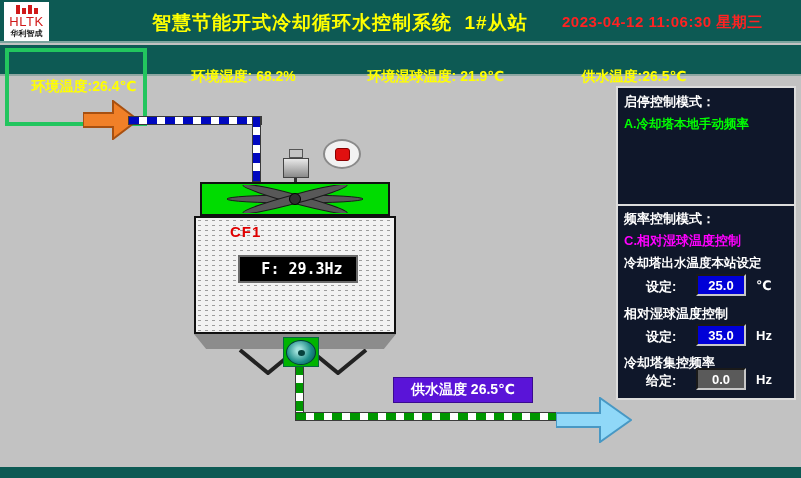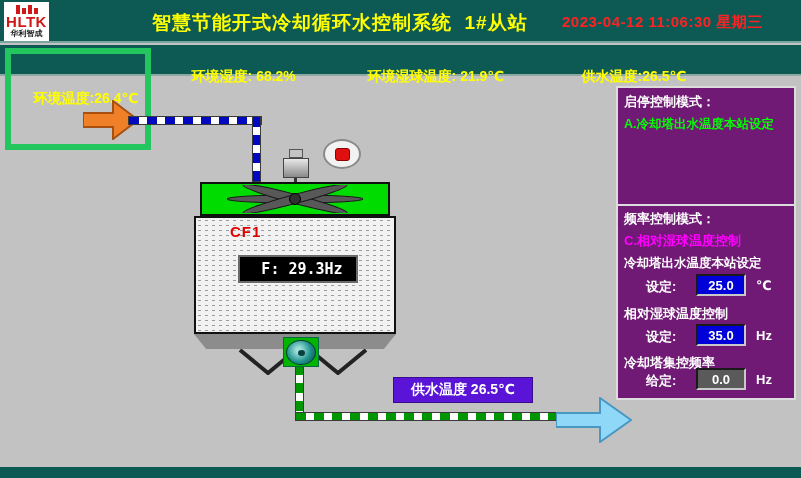--- a/index.html
+++ b/index.html
@@ -21,42 +21,42 @@
     position: absolute; left: 4px; top: 2px; width: 45px; height: 39px;
     background: #ffffff; display: flex; flex-direction: column;
     align-items: center; justify-content: center; gap: 1px;
   }
   .logo-bars { display: flex; gap: 2px; align-items: flex-end; height: 9px; }
   .logo-bars i { display: block; width: 4px; background: #d01818; }
   .logo-bars i:nth-child(1){ height: 9px; }
   .logo-bars i:nth-child(2){ height: 6px; }
   .logo-bars i:nth-child(3){ height: 9px; }
   .logo-bars i:nth-child(4){ height: 6px; }
-  .logo-brand { color: #d01818; font-weight: bold; font-size: 15px; line-height: 13px; letter-spacing: .5px; }
+  .logo-brand { color: #d01818; font-weight: normal; font-size: 13px; line-height: 13px; letter-spacing: .5px; }
   .logo-company { color: #1a1a1a; font-weight: bold; font-size: 8px; line-height: 9px; }
   .header-title {
     position: absolute; left: 152px; top: 10px;
     color: #ffff00; font-size: 19px; font-weight: bold; letter-spacing: 1px;
   }
   .header-date {
     position: absolute; left: 562px; top: 13px;
     color: #ff2222; font-size: 15px; font-weight: bold; letter-spacing: .5px;
   }
 
   
   .status-bar {
     position: absolute; left: 0; top: 45px; width: 801px; height: 31px;
     background: #0d5a54; border-bottom: 2px solid #8fa7a2;
   }
   .status-item {
     position: absolute; top: 7px; color: #ffff00;
     font-size: 14px; font-weight: bold;
   }
   .status-item.boxed {
-    top: 3px; left: 5px; border: 6px solid #22c55e; padding: 20px 7px;
+    top: 3px; left: 5px; border: 4px solid #22c55e; padding: 10px 7px;
   }
   .si-2 { left: 176px; }
   .si-3 { left: 352px; }
   .si-4 { left: 566px; }
 
   
   .footer {
     position: absolute; left: 0; top: 467px; width: 801px; height: 11px;
     background: #0d5a54;
   }
@@ -132,21 +132,21 @@
   .supply-label {
     position: absolute; left: 393px; top: 377px; width: 140px; height: 26px;
     background: #5a14d8; border: 1px solid #3a0a90;
     color: #ffffff; font-size: 14px; font-weight: bold;
     display: flex; align-items: center; justify-content: center;
   }
 
   
   .panel {
     position: absolute; left: 616px; top: 86px; width: 180px; height: 314px;
-    background: #701a75; border: 2px solid #dcdcdc;
+    background: #0f172a; border: 2px solid #dcdcdc;
   }
   .panel .p-text { position: absolute; left: 6px; color: #ffffff; font-size: 13px; font-weight: bold; }
   .p-title1 { top: 5px; }
   .p-mode1  { top: 28px; color: #00ff00 !important; font-size: 12.5px !important; cursor: pointer; }
   .p-divider { position: absolute; left: 0; top: 116px; width: 176px; height: 2px; background: #dcdcdc; }
   .p-title2 { top: 122px; }
   .p-mode2  { top: 144px; color: #ff00ff !important; cursor: pointer; }
   .p-label1 { top: 167px; font-size: 12.5px !important; }
   .p-label2 { top: 217px; }
   .p-label3 { top: 266px; }
@@ -240,21 +240,21 @@
 <div class="pump"></div>
 
 <div class="supply-label pre">供水温度 26.5℃</div>
 
 <svg class="arrow-svg" style="left:556px; top:397px;" width="76" height="46">
   <polygon points="0,16 44,16 44,1 75,23 44,45 44,30 0,30" fill="#90d8f8" stroke="#4898c4" stroke-width="2"></polygon>
 </svg>
 
 <div class="panel">
   <div class="p-text p-title1">启停控制模式：</div>
-  <div class="p-text p-mode1">A.冷却塔出水温度本站设定</div>
+  <div class="p-text p-mode1">A.冷却塔本地手动频率</div>
 
   <div class="p-divider"></div>
 
   <div class="p-text p-title2">频率控制模式：</div>
   <div class="p-text p-mode2">C.相对湿球温度控制</div>
 
   <div class="p-text p-label1">冷却塔出水温度本站设定</div>
   <div class="p-row p-row-1">
     <span class="p-field">设定:</span>
     <input class="num-input" value="25.0" style="">

